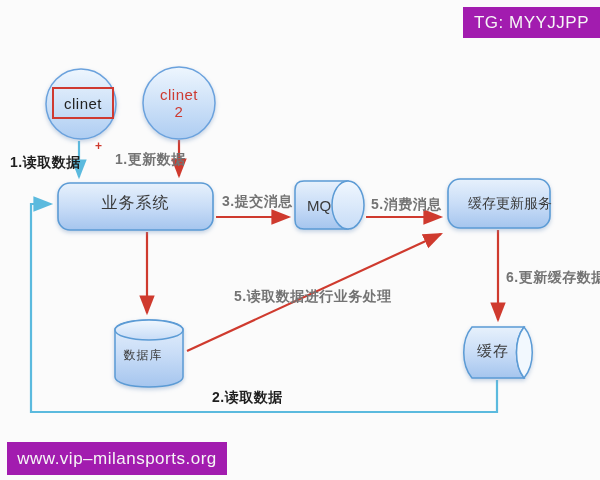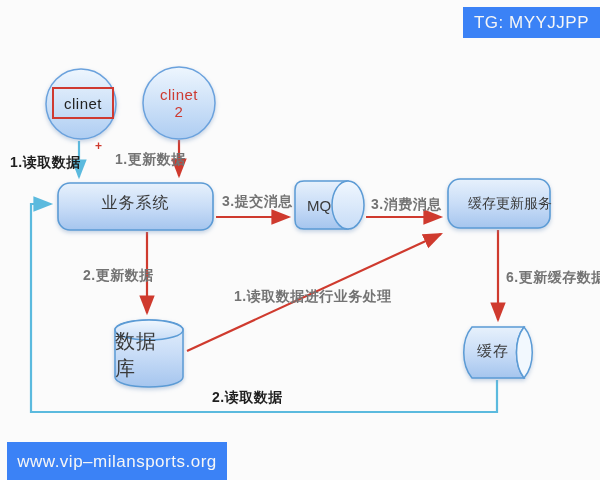--- a/index.html
+++ b/index.html
@@ -13,21 +13,21 @@
   .lbl{
     position:absolute;font-size:14px;white-space:nowrap;letter-spacing:0.5px;font-weight:bold;
   }
   .lbl.red{color:#737373;}
   .lbl.dark{color:#1f1f1f;}
   .node-text{
     position:absolute;display:flex;align-items:center;justify-content:center;
     color:#3a3a3a;letter-spacing:1px;
   }
   .banner{
-    position:absolute;background:#3b82f6;color:#f6f6f6;
+    position:absolute;background:#a21caf;color:#f6f6f6;
     display:flex;align-items:center;justify-content:center;
     font-size:17px;letter-spacing:0.5px;
   }
   .client1-box{
     position:absolute;left:52px;top:87px;width:58px;height:28px;
     border:2px solid #cf3a31;display:flex;align-items:center;justify-content:center;
     color:#222;font-size:15px;letter-spacing:0.5px;
   }
   .client2-text{
     position:absolute;left:143px;top:68px;width:72px;height:70px;
@@ -102,29 +102,28 @@
   <div class="client1-box">
     <span>clinet</span>
   </div>
   <div class="client2-text">
     <span>clinet</span>
     <span>2</span>
   </div>
   <div class="node-text" style="left:58px;top:183px;width:155px;height:40px;font-size:16px;">业务系统</div>
   <div class="node-text" style="left:293px;top:181px;width:52px;height:48px;font-size:15px;letter-spacing:0;text-align:right;">MQ</div>
   <div class="node-text" style="left:448px;top:179px;width:124px;height:49px;font-size:14px;letter-spacing:0;">缓存更新服务</div>
-  <div class="node-text" style="left:115px;top:324px;width:56px;height:62px;font-size:20px;">数据库</div>
+  <div class="node-text" style="left:115px;top:324px;width:56px;height:62px;font-size:12px;">数据库</div>
   <div class="node-text" style="left:462px;top:327px;width:62px;height:48px;font-size:15px;">缓存</div>
 
   <div class="lbl dark" style="left:10px;top:154px;">1.读取数据</div>
   <div class="plus">+</div>
   <div class="lbl red" style="left:115px;top:151px;">1.更新数据</div>
   <div class="lbl red" style="left:222px;top:193px;">3.提交消息</div>
-  <div class="lbl red" style="left:371px;top:196px;">3.消费消息</div>
-  <div class="lbl red" style="left:83px;top:267px;">2.更新数据</div>
-  <div class="lbl red" style="left:234px;top:288px;">1.读取数据进行业务处理</div>
+  <div class="lbl red" style="left:371px;top:196px;">5.消费消息</div>
+  <div class="lbl red" style="left:234px;top:288px;">5.读取数据进行业务处理</div>
   <div class="lbl red" style="left:506px;top:269px;">6.更新缓存数据</div>
   <div class="lbl dark" style="left:212px;top:389px;">2.读取数据</div>
 
   <div class="banner" style="left:463px;top:7px;width:137px;height:31px;">TG: MYYJJPP</div>
-  <div class="banner" style="left:7px;top:442px;width:220px;height:39px;">www.vip–milansports.org</div>
+  <div class="banner" style="left:7px;top:442px;width:220px;height:33px;">www.vip–milansports.org</div>
 
 </div>
 
 </body></html>

